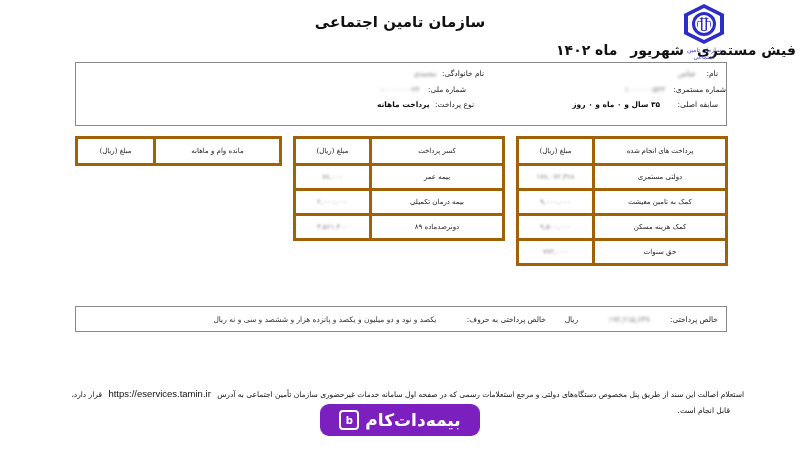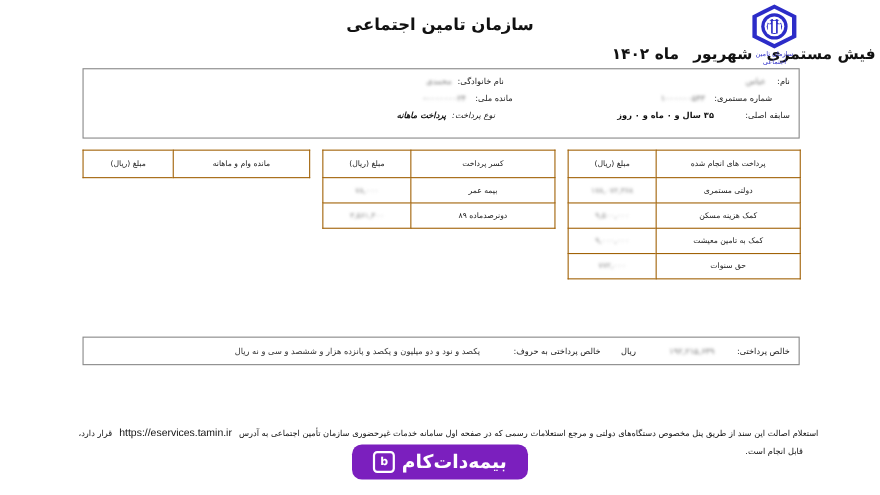--- a/index.html
+++ b/index.html
@@ -9,21 +9,21 @@
   .title { top:13px; left:0; width:800px; text-align:center; font-size:15px; font-weight:bold; color:#111; }
   .subtitle { top:42px; left:0; width:800px; text-align:right; font-size:14px; font-weight:bold; color:#111; }
   .subtitle span { margin:0 4px; }
   .logo { top:2px; left:676px; width:56px; height:52px; }
   .logo-caption { position:absolute; top:44px; left:0; width:56px; text-align:center; font-size:6px; color:#3a3acc; }
   .info-box { top:62px; left:75px; width:652px; height:64px; border:1px solid #888; box-sizing:border-box; }
   .info-row { position:absolute; font-size:7.5px; white-space:nowrap; color:#222; }
   .blur { filter:blur(1.4px); color:#777; }
   .bold { font-weight:bold; color:#111; }
   table.t { position:absolute; border-collapse:collapse; font-size:7px; }
-  table.t td { border:1px solid #a16207; text-align:center; height:22px; padding:0; }
+  table.t td { border:3px solid #a16207; text-align:center; height:22px; padding:0; }
   table.t td.h { height:24px; color:#222; }
   .amt { filter:blur(1.3px); color:#888; }
   .net-box { top:306px; left:75px; width:652px; height:26px; border:1px solid #888; box-sizing:border-box; }
   .net-item { position:absolute; top:8px; font-size:7.5px; white-space:nowrap; }
   .notice { position:absolute; font-size:7.5px; white-space:nowrap; color:#111; }
   .url { font-family:"Liberation Sans", sans-serif; font-size:9.5px; direction:ltr; unicode-bidi:embed; margin:0 4px; }
   .badge { top:404px; left:320px; width:160px; height:32px; background:#7b1fbe; border-radius:9px; color:#fff;
            display:flex; align-items:center; justify-content:center; font-size:17px; font-weight:bold; gap:6px; }
   .badge-icon { width:16px; height:16px; border:2px solid #fff; border-radius:4px; display:inline-flex; align-items:center; justify-content:center; font-size:10px; }
 </style>
@@ -52,76 +52,80 @@
     <circle cx="32.5" cy="18" r="1.5" fill="#fff"></circle>
   </svg>
   <div class="logo-caption">سازمان تامین اجتماعی</div>
 </div>
 
 <div class="abs info-box">
   <div class="info-row" style="top:6px; right:8px;">
     <span>نام:</span>
     <span class="blur" style="margin-right:8px;">عباس</span>
   </div>
-  <div class="info-row" style="top:22px; right:24px;">
+  <div class="info-row" style="top:22px; right:0;">
     <span>شماره مستمری:</span>
     <span class="blur" style="margin-right:6px;">۱۰۰۰۰۰۰۵۴۳</span>
   </div>
   <div class="info-row" style="top:37px; right:8px;">
     <span>سابقه اصلی:</span>
-    <span class="bold" style="margin-right:26px;">۳۵ سال و ۰ ماه و ۰ روز</span>
+    <span class="bold" style="margin-right:15px;">۳۵ سال و ۰ ماه و ۰ روز</span>
   </div>
-  <div class="info-row" style="top:6px; right:268px;">
+  <div class="info-row" style="top:6px; right:242px;">
     <span>نام خانوادگی:</span>
     <span class="blur" style="margin-right:3px;">محمدی</span>
   </div>
   <div class="info-row" style="top:22px; right:260px;">
-    <span>مانده ملی:</span>
+    <span>شماره ملی:</span>
     <span class="blur" style="margin-right:6px;">۰۰۰۰۰۰۰۲۴-</span>
   </div>
-  <div class="info-row" style="top:37px; right:276px;font-style:italic;">
+  <div class="info-row" style="top:37px; right:252px;">
     <span>نوع پرداخت:</span>
     <span class="bold" style="margin-right:3px;">پرداخت ماهانه</span>
   </div>
 </div>
 
 <table class="t" style="top:136px; left:516px; width:212px;">
   <tbody>
       <tr>
-    <td class="h" style="width:130px;">پرداخت های انجام شده</td>
+    <td class="h" style="width:130px;font-family:Liberation Serif, serif;">پرداخت های انجام شده</td>
     <td class="h">مبلغ (ریال)</td>
   </tr>
   <tr>
     <td>دولتی مستمری</td>
     <td class="amt">۱۷۸,۰۷۲,۳۶۸</td>
   </tr>
   <tr>
+    <td>کمک به تامین معیشت</td>
+    <td class="amt">۹,۰۰۰,۰۰۰</td>
+  </tr>
+  <tr>
     <td>کمک هزینه مسکن</td>
     <td class="amt">۹,۵۰۰,۰۰۰</td>
-  </tr>
-  <tr>
-    <td>کمک به تامین معیشت</td>
-    <td class="amt">۹,۰۰۰,۰۰۰</td>
   </tr>
   <tr>
     <td>حق سنوات</td>
     <td class="amt">۷۷۲,۰۰۰</td>
   </tr>
 </tbody>
   </table>
 
 <table class="t" style="top:136px; left:293px; width:212px;">
   <tbody>
       <tr>
     <td class="h" style="width:130px;text-align:center;">کسر پرداخت</td>
     <td class="h">مبلغ (ریال)</td>
   </tr>
   <tr>
     <td>بیمه عمر</td>
     <td class="amt">۷۸,۰۰۰</td>
+  </tr>
+  <tr>
+    <td>بیمه درمان تکمیلی</td>
+    <td class="amt">۲,۰۰۰,۰۰۰</td>
   </tr>
   <tr>
     <td>دونرصدماده ۸۹</td>
     <td class="amt">۳,۵۶۱,۴۰۰</td>
   </tr>
 </tbody>
   </table>
 
 <table class="t" style="top:136px; left:75px; width:207px;">
   <tbody>

